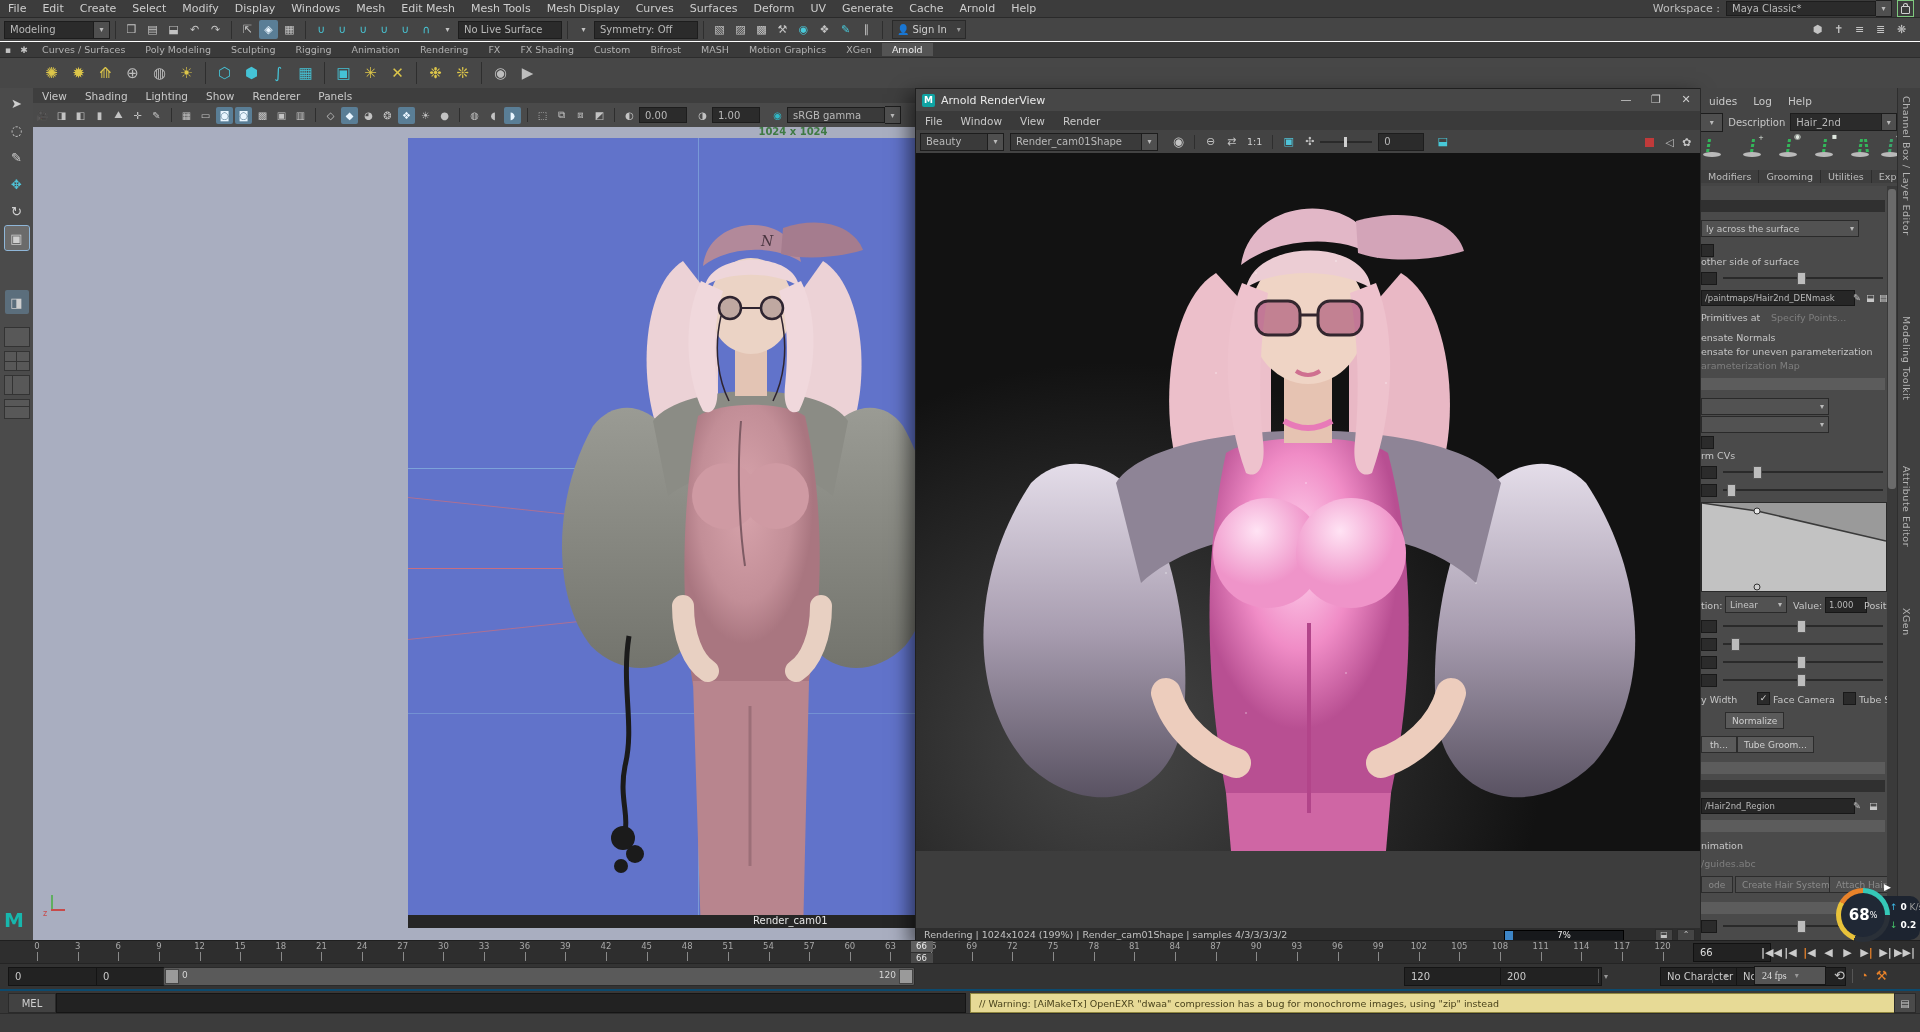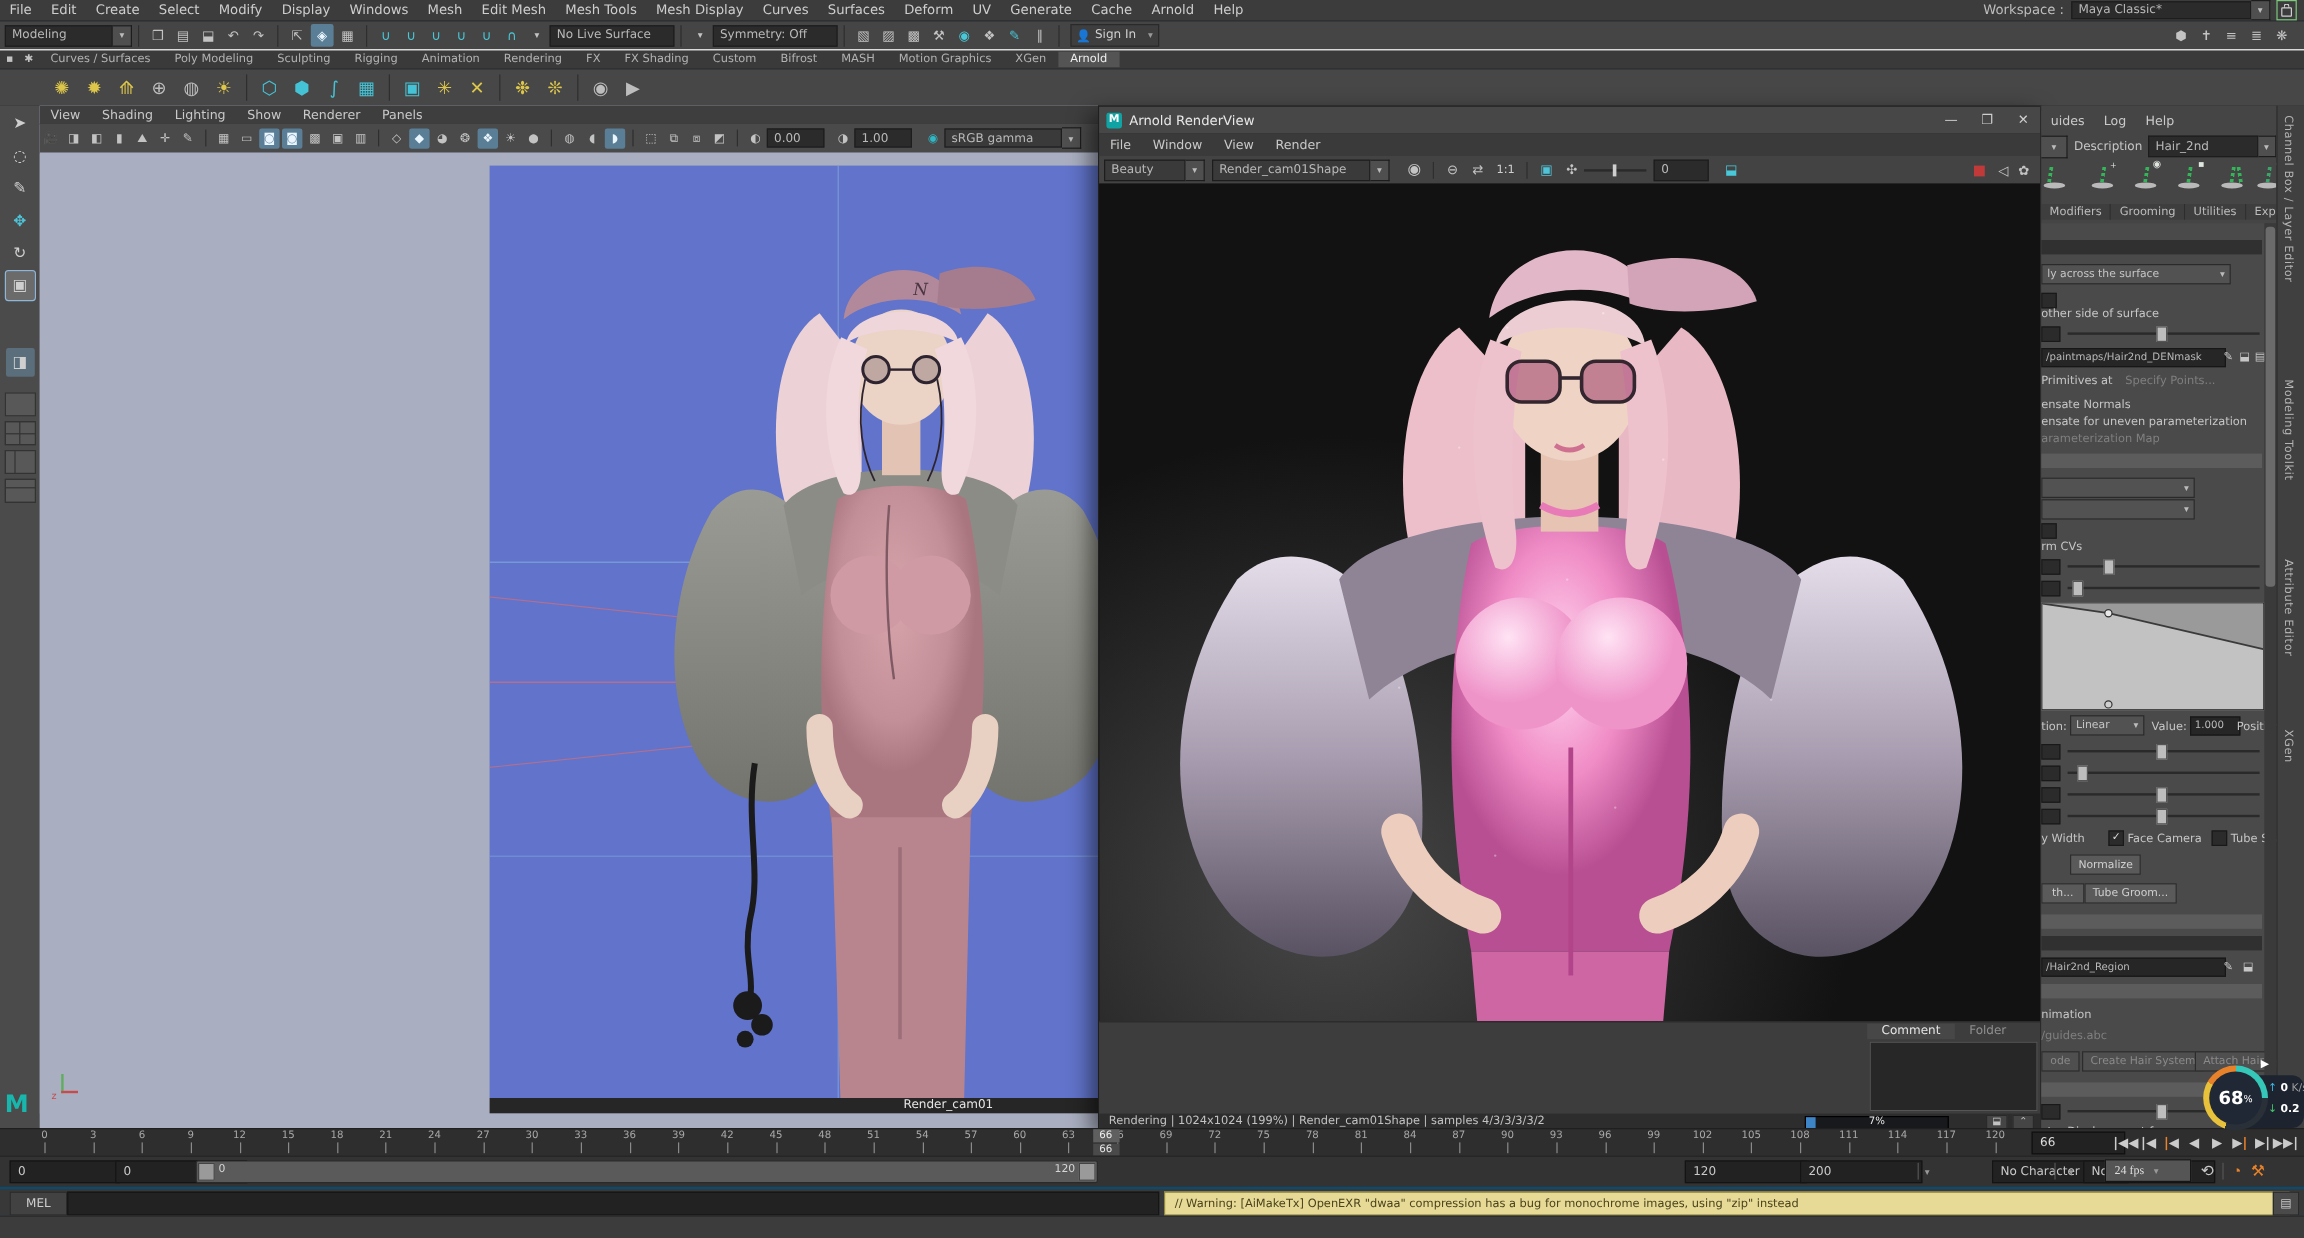--- a/index.html
+++ b/index.html
@@ -5,21 +5,21 @@
   html,body{margin:0;padding:0;background:#2f2f2f;}
   body{width:1920px;height:1032px;overflow:hidden;font-family:"DejaVu Sans","Liberation Sans",sans-serif;
        -webkit-font-smoothing:antialiased;color:#c8c8c8;font-size:11px;}
   #root{position:relative;width:1920px;height:1032px;background:#0c4a6e;overflow:hidden;}
   .abs{position:absolute;}
   .row{display:flex;align-items:center;}
   .clip{overflow:hidden;}
   
   .menubar{left:0;top:0;width:1920px;height:17px;background:#3c3c3c;border-bottom:1px solid #2a2a2a;}
   .menubar .mi{padding:1px 8px;color:#cecece;font-size:11px;cursor:default;}
-  .toolbar1{left:0;top:18px;width:1920px;height:23px;background:#454545;border-bottom:4px solid #ffffff;}
+  .toolbar1{left:0;top:18px;width:1920px;height:23px;background:#454545;border-bottom:1px solid #ffffff;}
   .fld{background:#2b2b2b;border:1px solid #1d1d1d;color:#b9b9b9;display:flex;align-items:center;padding:0 5px;height:16px;font-size:10px;}
   .dda{width:15px;height:16px;background:#4f4f4f;border:1px solid #1d1d1d;border-left:none;color:#bbb;display:flex;align-items:center;justify-content:center;font-size:8px;}
   .sep{width:1px;height:18px;background:#2e2e2e;margin:0 5px;}
   .ticon{width:19px;height:19px;margin:0 1px;display:flex;align-items:center;justify-content:center;color:#c3c3c3;font-size:11px;border-radius:2px;}
   .ticon.teal{color:#48c8d8;}
   .ticon.sel{background:#5a7e96;color:#eaf6ff;}
   .shelftabs{left:0;top:42px;width:1920px;height:15px;background:#3a3a3a;border-bottom:1px solid #2c2c2c;}
   .shelftabs .st{padding:1px 10px;font-size:9.5px;color:#b2b2b2;}
   .shelftabs .st.active{background:#545454;color:#efefef;}
   .shelficons{left:0;top:58px;width:1920px;height:30px;background:#474747;border-bottom:1px solid #2a2a2a;}
@@ -357,20 +357,21 @@
         </div>
       <div style="width:8px;"></div>
       <span class="ticon" style="color:#2fb8c6;">◉</span>
       <div class="fld" style="width:86px;height:14px;background:#3a3a3a;">
           <span>sRGB gamma</span>
         </div>
       <div class="dda" style="height:16px;">▾</div>
     </div>
 
     <div class="abs canvas">
+      <div class="resline" style="left:320px;width:880px;top:-1px;"><span>1024 x 1024</span></div>
       <div class="gate">
 
         <div class="gline" style="left:0;top:330px;width:777px;height:1px;background:rgba(150,200,230,.55);"></div>
         <div class="gline" style="left:0;top:575px;width:777px;height:1px;background:rgba(150,200,230,.35);"></div>
         <div class="gline" style="left:290px;top:0;width:1px;height:777px;background:rgba(150,200,230,.45);"></div>
         <div class="gline" style="left:0;top:430px;width:777px;height:1px;background:rgba(225,110,110,.8);"></div>
         <div class="gline" style="left:-30px;top:400px;width:840px;height:1px;background:rgba(225,110,110,.6);transform:rotate(6deg);"></div>
         <div class="gline" style="left:-30px;top:460px;width:840px;height:1px;background:rgba(225,110,110,.6);transform:rotate(-6deg);"></div>
 
         <svg width="430" height="770" viewBox="0 0 430 770" style="position:absolute;left:125px;top:28px;">
@@ -552,30 +553,20 @@
           <circle cx="470" cy="230" r="1"></circle>
             <circle cx="250" cy="420" r="1"></circle>
             <circle cx="560" cy="430" r="1"></circle>
           <circle cx="390" cy="330" r="1"></circle>
             <circle cx="430" cy="520" r="1"></circle>
             <circle cx="330" cy="560" r="1"></circle>
         </g>
       </svg>
     </div>
 
-    <div class="abs rvbottom">
-      <div style="position:absolute;left:640px;top:0;width:144px;height:77px;">
-        <div class="row" style="height:15px;">
-
-        <span class="ctab active">Comment</span>
-            <span class="ctab">Folder</span>
-          </div>
-        <div class="ctext" style="left:2px;width:138px;"></div>
-      </div>
-    </div>
 
     <div class="abs rvstatus">
       <span style="margin-left:8px;white-space:nowrap;">Rendering | 1024x1024 (199%) | Render_cam01Shape | samples 4/3/3/3/3/2</span>
       <div class="prog">
         <div class="fill"></div>
           <div class="pt">7%</div>
       </div>
       <div style="position:absolute;right:28px;top:1px;width:16px;height:11px;background:#454545;border:1px solid #2a2a2a;font-size:8px;text-align:center;">⬓</div>
       <div style="position:absolute;right:6px;top:1px;width:16px;height:11px;background:#454545;border:1px solid #2a2a2a;font-size:8px;text-align:center;">⌃</div>
     </div>

